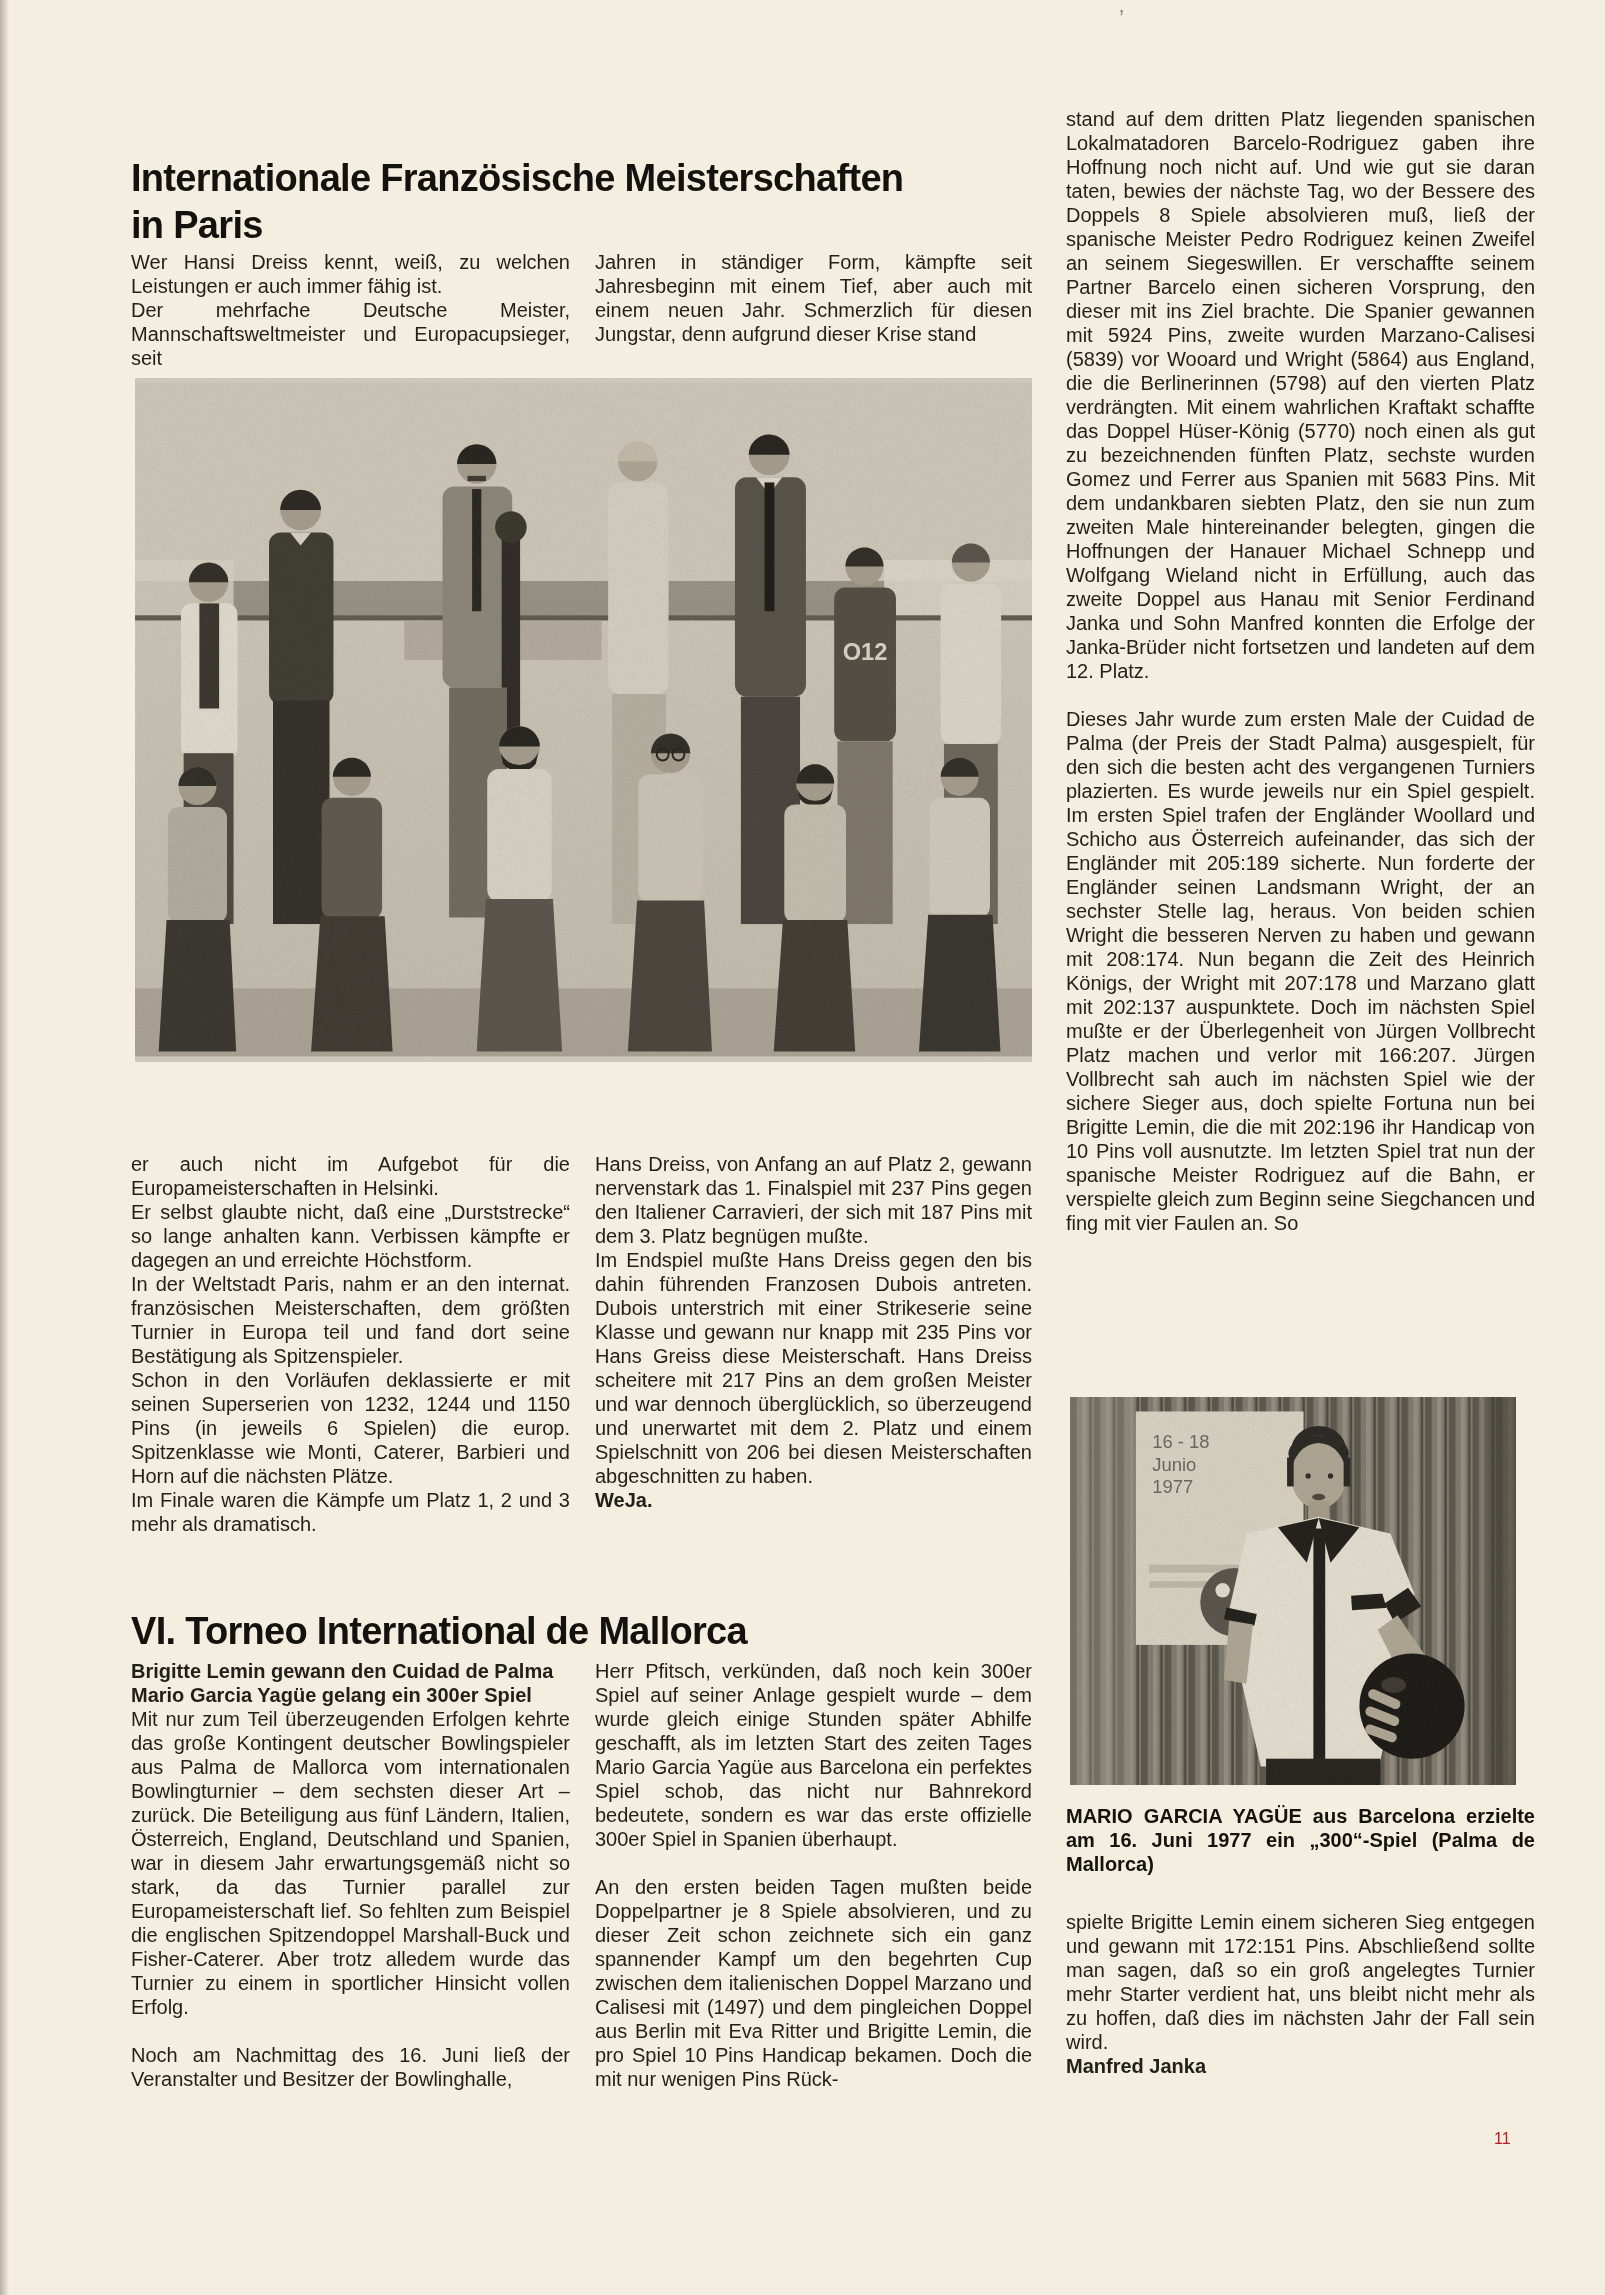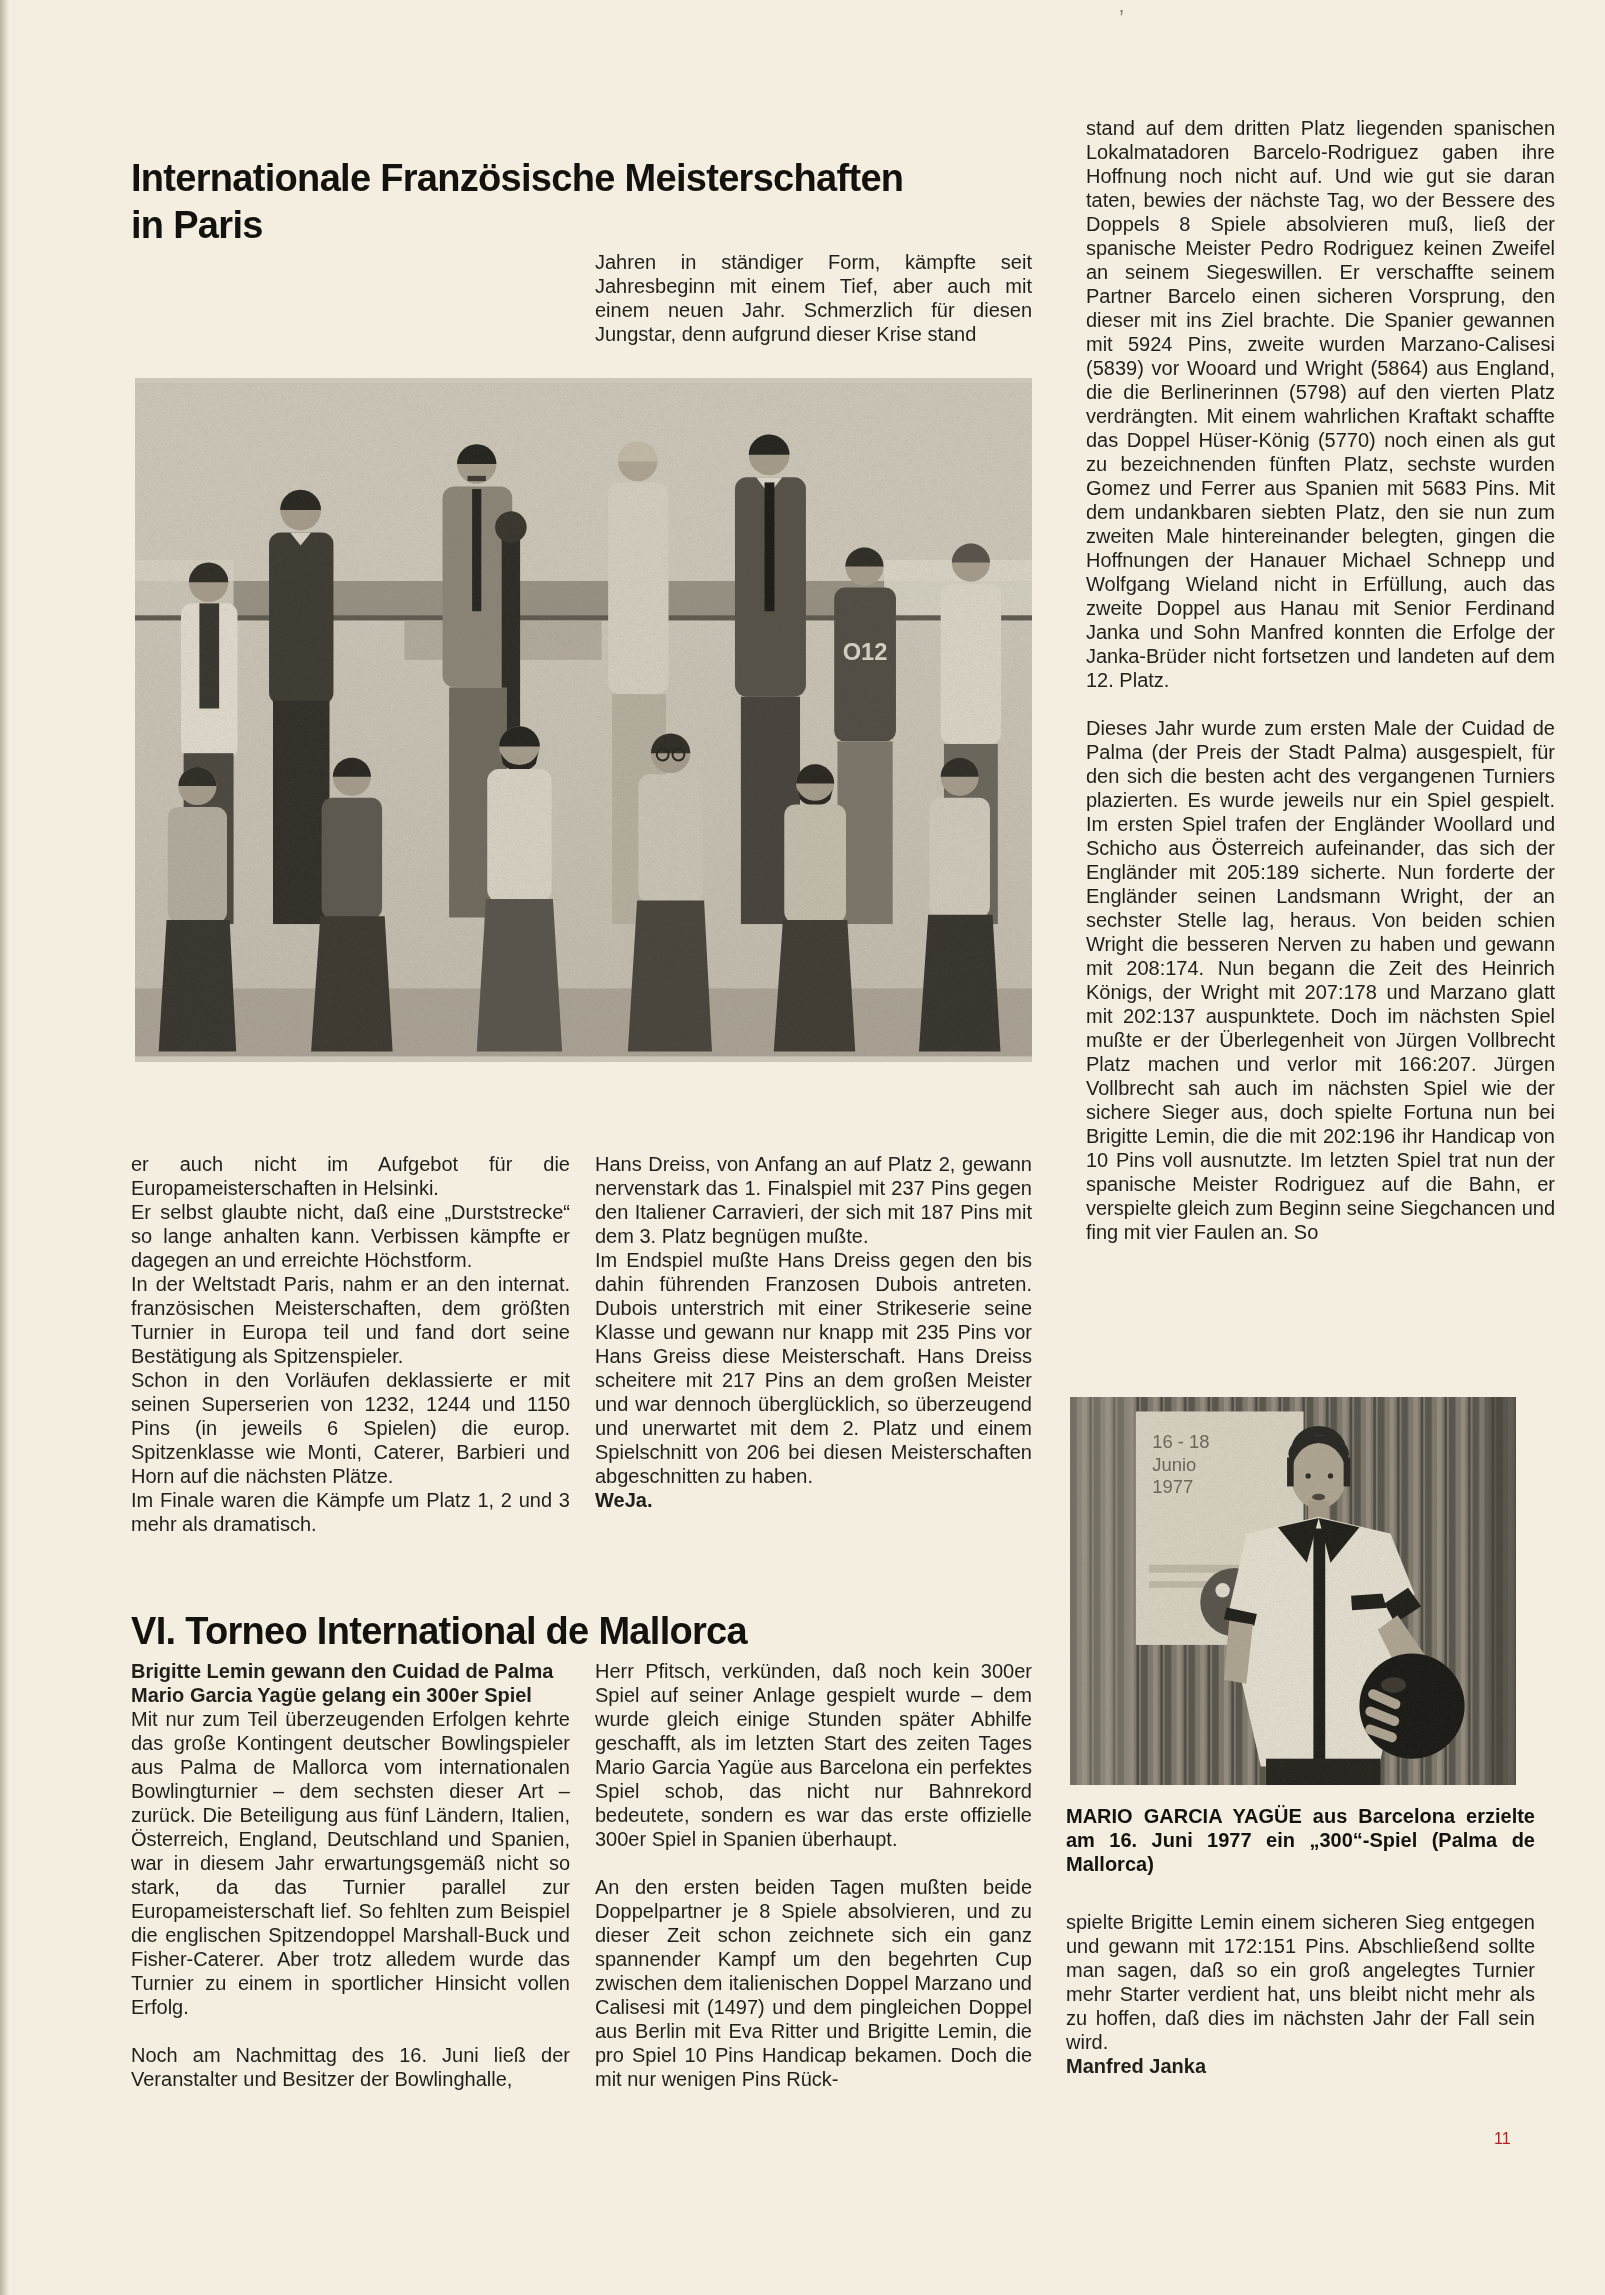--- a/index.html
+++ b/index.html
@@ -55,26 +55,30 @@
 </head>
 <body>
 
 <div id="page">
 
   <span id="scan-mark">’</span>
 
   <h1 class="headline" style="left:131px;top:130px;width:907px;">Internationale Französische Meisterschaften
 in Paris</h1>
 
+  <div class="col" style="left:131px;top:250px;width:439px;">
+    <p>Wer Hansi Dreiss kennt, weiß, zu welchen Leistungen er auch immer fähig ist.</p>
+    <p>Der mehrfache Deutsche Meister, Mannschaftsweltmeister und Europacupsieger, seit</p>
+  </div>
 
   <div class="col" style="left:595px;top:250px;width:437px;">
     <p>Jahren in ständiger Form, kämpfte seit Jahresbeginn mit einem Tief, aber auch mit einem neuen Jahr. Schmerzlich für diesen Jungstar, denn aufgrund dieser Krise stand</p>
   </div>
 
-  <div class="col" style="left:1066px;top:116px;width:469px;margin-left:20px;">
+  <div class="col" style="left:1066px;top:107px;width:469px;">
     <p>stand auf dem dritten Platz liegenden spanischen Lokalmatadoren Barcelo-Rodriguez gaben ihre Hoffnung noch nicht auf. Und wie gut sie daran taten, bewies der nächste Tag, wo der Bessere des Doppels 8 Spiele absolvieren muß, ließ der spanische Meister Pedro Rodriguez keinen Zweifel an seinem Siegeswillen. Er verschaffte seinem Partner Barcelo einen sicheren Vorsprung, den dieser mit ins Ziel brachte. Die Spanier gewannen mit 5924 Pins, zweite wurden Marzano-Calisesi (5839) vor Wooard und Wright (5864) aus England, die die Berlinerinnen (5798) auf den vierten Platz verdrängten. Mit einem wahrlichen Kraftakt schaffte das Doppel Hüser-König (5770) noch einen als gut zu bezeichnenden fünften Platz, sechste wurden Gomez und Ferrer aus Spanien mit 5683 Pins. Mit dem undankbaren siebten Platz, den sie nun zum zweiten Male hintereinander belegten, gingen die Hoffnungen der Hanauer Michael Schnepp und Wolfgang Wieland nicht in Erfüllung, auch das zweite Doppel aus Hanau mit Senior Ferdinand Janka und Sohn Manfred konnten die Erfolge der Janka-Brüder nicht fortsetzen und landeten auf dem 12. Platz.</p>
     <p class="gap">Dieses Jahr wurde zum ersten Male der Cuidad de Palma (der Preis der Stadt Palma) ausgespielt, für den sich die besten acht des vergangenen Turniers plazierten. Es wurde jeweils nur ein Spiel gespielt. Im ersten Spiel trafen der Engländer Woollard und Schicho aus Österreich aufeinander, das sich der Engländer mit 205:189 sicherte. Nun forderte der Engländer seinen Landsmann Wright, der an sechster Stelle lag, heraus. Von beiden schien Wright die besseren Nerven zu haben und gewann mit 208:174. Nun begann die Zeit des Heinrich Königs, der Wright mit 207:178 und Marzano glatt mit 202:137 auspunktete. Doch im nächsten Spiel mußte er der Überlegenheit von Jürgen Vollbrecht Platz machen und verlor mit 166:207. Jürgen Vollbrecht sah auch im nächsten Spiel wie der sichere Sieger aus, doch spielte Fortuna nun bei Brigitte Lemin, die die mit 202:196 ihr Handicap von 10 Pins voll ausnutzte. Im letzten Spiel trat nun der spanische Meister Rodriguez auf die Bahn, er verspielte gleich zum Beginn seine Siegchancen und fing mit vier Faulen an. So</p>
   </div>
 
   <div class="photo" style="left:135px;top:378px;width:897px;height:684px;">
     <svg viewBox="0 0 1365 1023" xmlns="http://www.w3.org/2000/svg">
       <defs>
         <filter id="n1" x="0" y="0" width="100%" height="100%">
           <feTurbulence type="fractalNoise" baseFrequency="0.9" numOctaves="2"></feTurbulence>
           <feColorMatrix type="matrix" values="0 0 0 0 0.15 0 0 0 0 0.14 0 0 0 0 0.12 0 0 0 0.55 0"></feColorMatrix>

